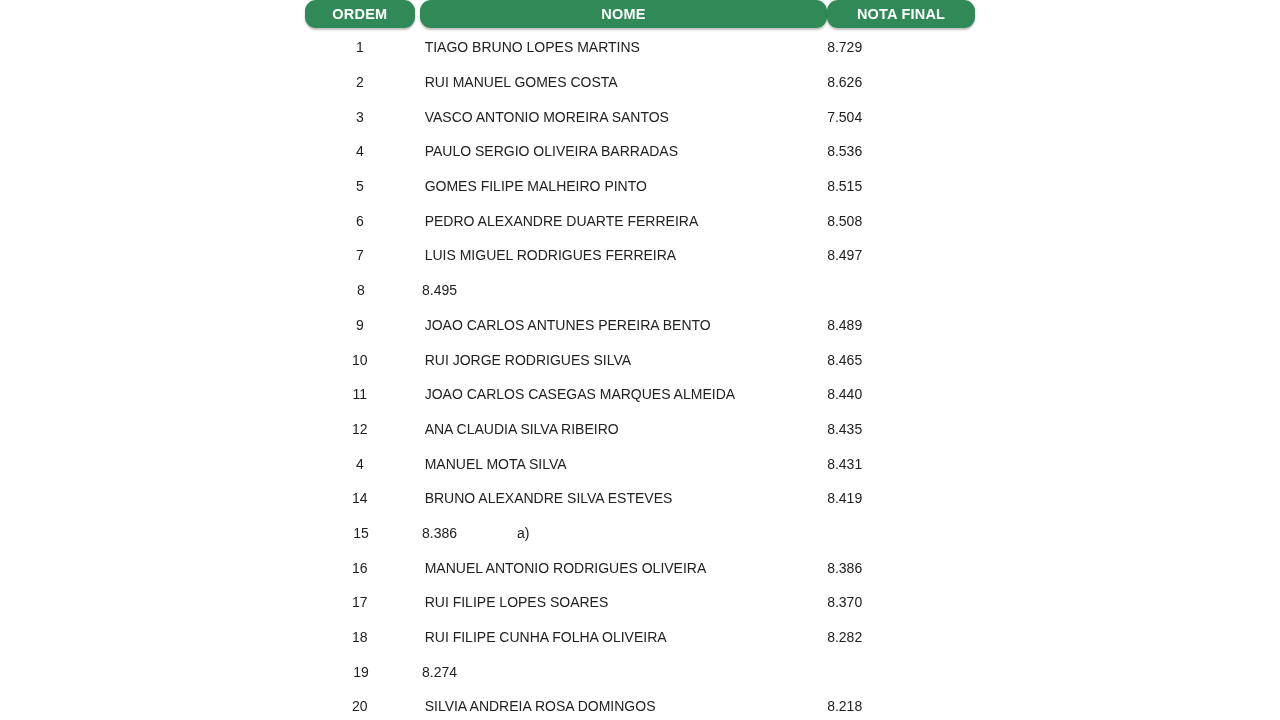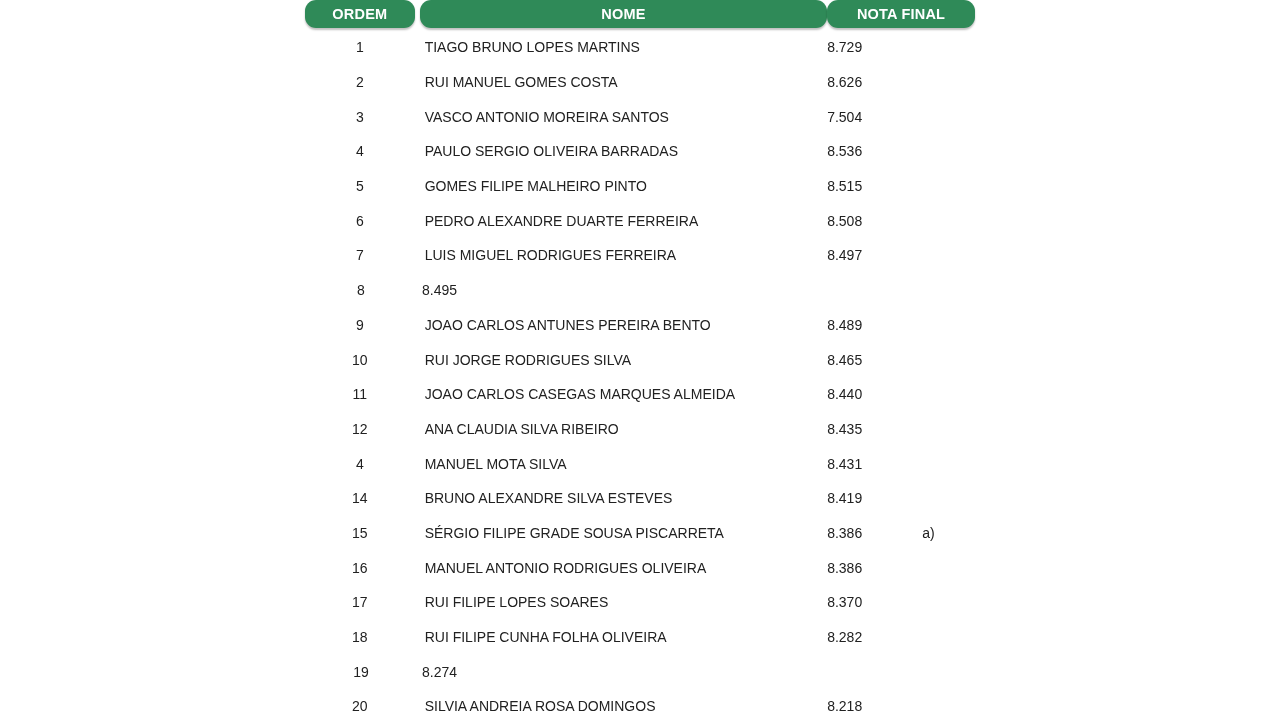--- a/index.html
+++ b/index.html
@@ -179,21 +179,20 @@
       <div class="tr">
     <div class="td col-ordem">14</div>
     <div class="td col-nome">BRUNO ALEXANDRE SILVA ESTEVES</div>
     <div class="td col-nota">
       <span>8.419</span>
       <span class="score-note"></span>
     </div>
   </div>
       <div class="tr">
     <div class="td col-ordem">15</div>
-    <div class="td col-nome">SÉRGIO FILIPE GRADE SOUSA PISCARRETA</div>
     <div class="td col-nota">
       <span>8.386</span>
       <span class="score-note">a)</span>
     </div>
   </div>
       <div class="tr">
     <div class="td col-ordem">16</div>
     <div class="td col-nome">MANUEL ANTONIO RODRIGUES OLIVEIRA</div>
     <div class="td col-nota">
       <span>8.386</span>

